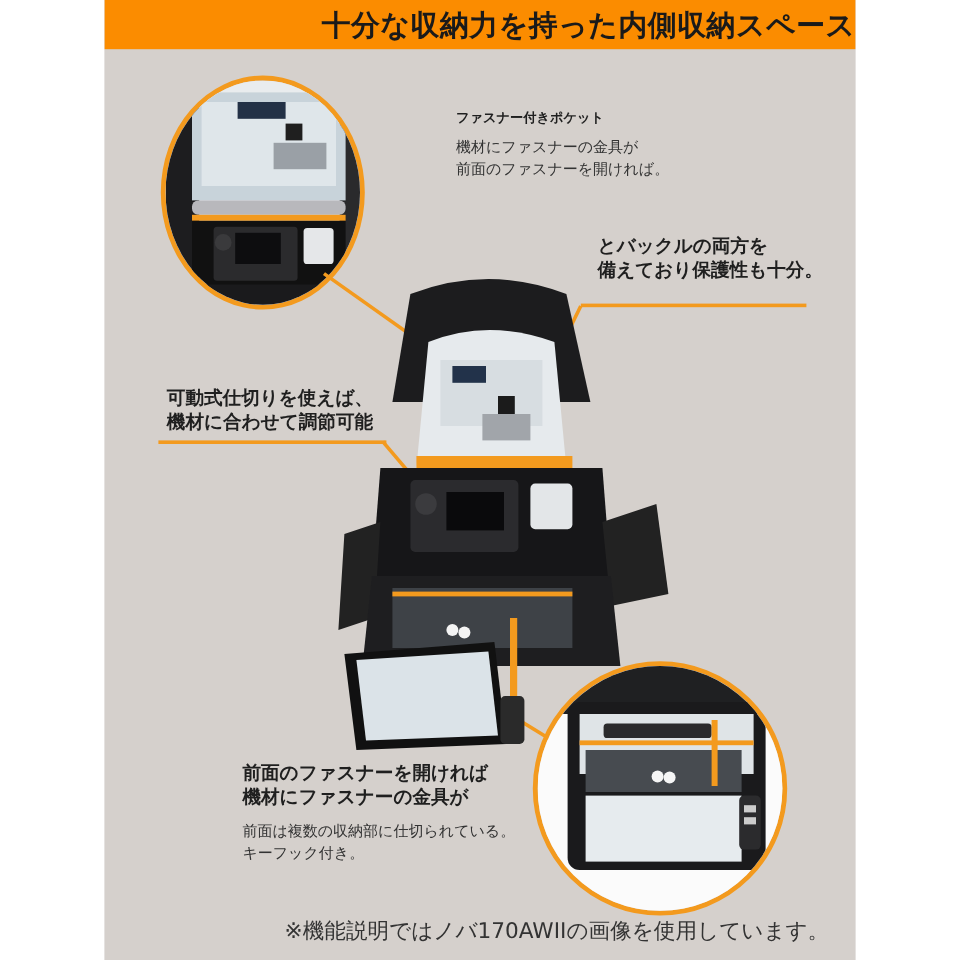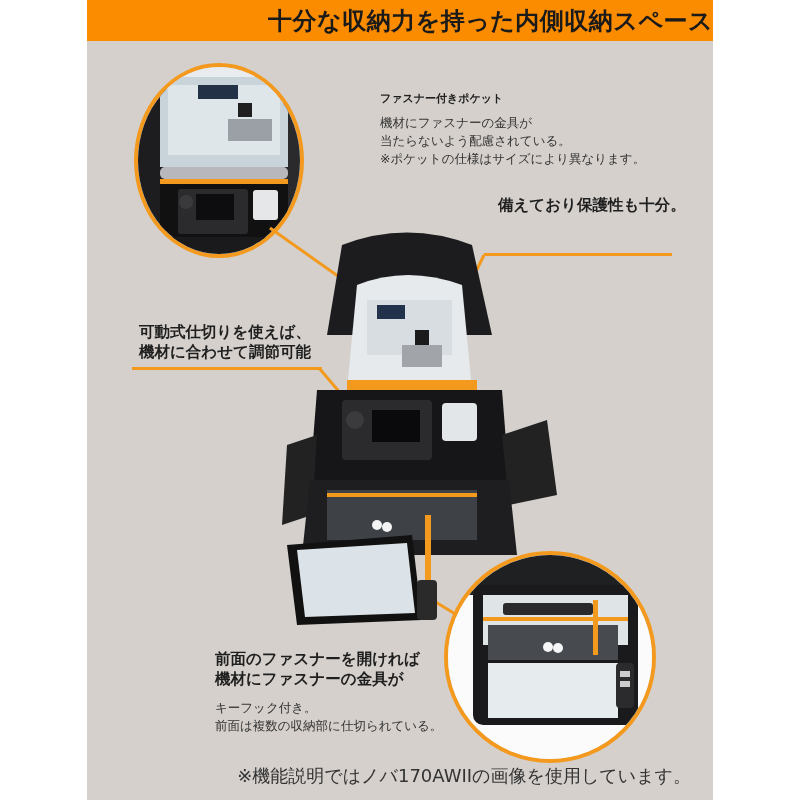--- a/index.html
+++ b/index.html
@@ -100,43 +100,43 @@
       <rect x="168" y="108" width="18" height="45" rx="4" fill="#2b2b2d"></rect>
       <rect x="172" y="116" width="10" height="6" fill="#ccc"></rect>
       <rect x="172" y="126" width="10" height="6" fill="#ccc"></rect>
     </svg>
   </div>
 
   <div class="callout" style="left:293px; top:89px; width:320px;">
     <div class="title">ファスナー付きポケット</div>
     <div class="body">
       <div>機材にファスナーの金具が</div>
-      <div>当たらないよう配慮されている。</div>
-      <div>※ポケットの仕様はサイズにより異なります。</div>
+      <div>前面のファスナーを開ければ。</div>
     </div>
   </div>
 
   <div class="callout big" style="left:411px; top:195px; width:210px;">
     <div class="title">
+      <div>とバックルの両方を</div>
       <div>備えており保護性も十分。</div>
     </div>
   </div>
 
   <div class="callout big" style="left:52px; top:322px; width:190px;">
     <div class="title">
       <div>可動式仕切りを使えば、</div>
       <div>機材に合わせて調節可能</div>
     </div>
   </div>
 
-  <div class="callout big" style="left:128px; top:634px; width:260px;margin-top:15px;">
+  <div class="callout big" style="left:115px; top:634px; width:260px;">
     <div class="title">
       <div>前面のファスナーを開ければ</div>
       <div>機材にファスナーの金具が</div>
     </div>
     <div class="body" style="margin-top:10px;">
+      <div>前面は複数の収納部に仕切られている。</div>
       <div>キーフック付き。</div>
-      <div>前面は複数の収納部に仕切られている。</div>
     </div>
   </div>
 
   <div class="footnote">※機能説明ではノバ170AWIIの画像を使用しています。</div>
 </div>
 
 </body></html>

